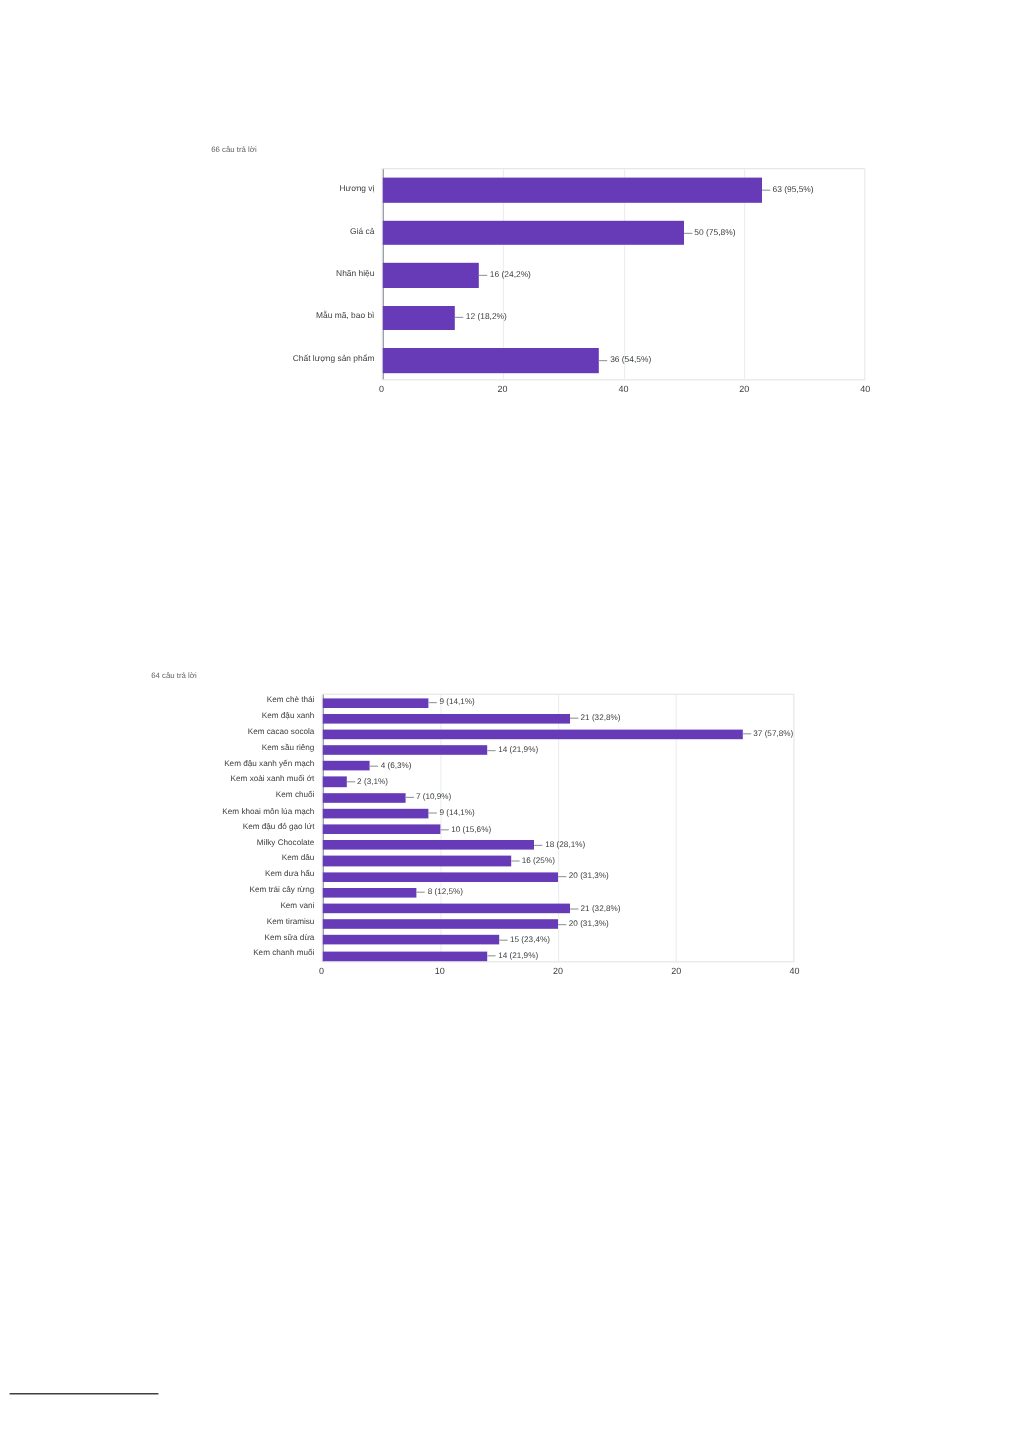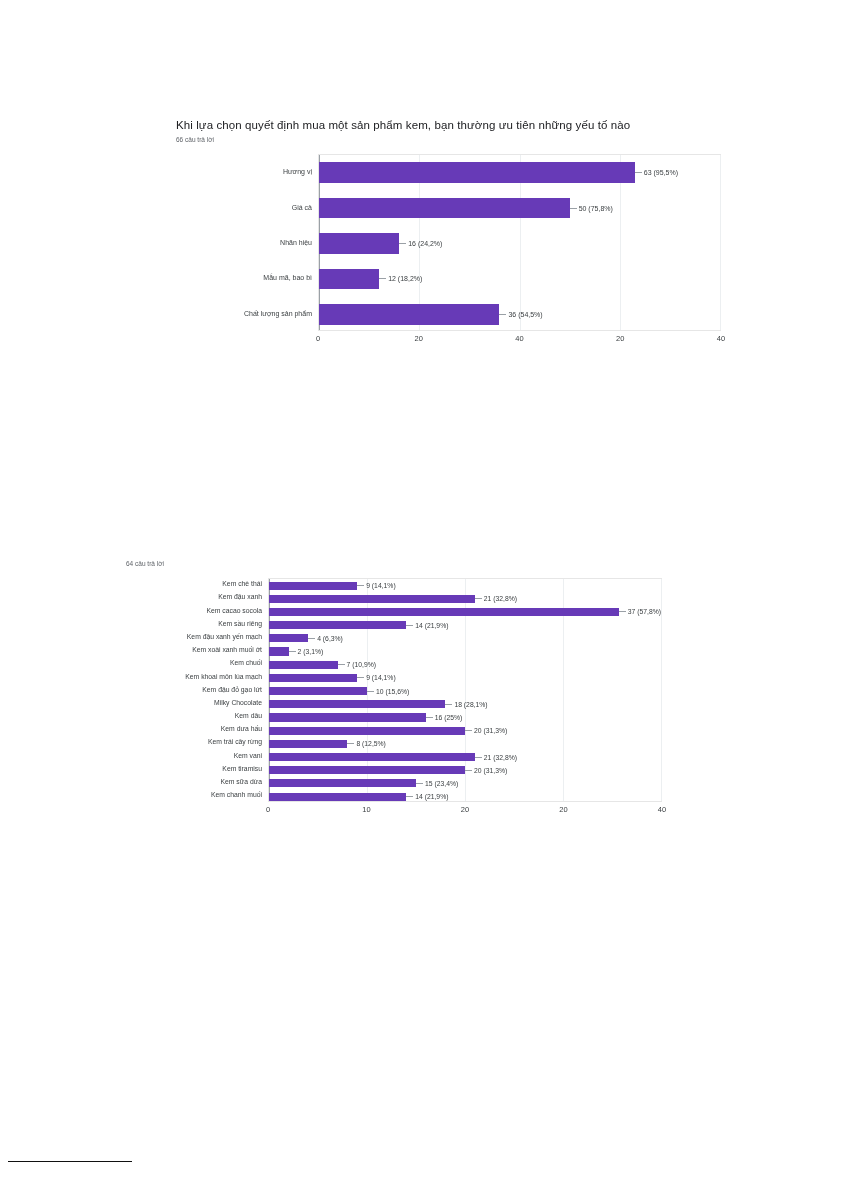--- a/index.html
+++ b/index.html
@@ -138,21 +138,20 @@
     bottom: 29px;
     width: 124px;
     height: 1px;
     background: #111111;
   }
 </style>
 </head>
 <body>
 
 <div class="chart-block" id="chart1">
-  <div class="chart-title">Khi lựa chọn quyết định mua một sản phẩm kem, bạn thường ưu tiên những yếu tố nào</div>
   <div class="chart-sub">66 câu trả lời</div>
 
   <div class="plot-row" style="margin-top:10px;">
     <div class="cat-labels">
         <div class="cat-label">Hương vị</div>
         <div class="cat-label">Giá cả</div>
         <div class="cat-label">Nhãn hiệu</div>
         <div class="cat-label">Mẫu mã, bao bì</div>
         <div class="cat-label">Chất lượng sản phẩm</div>
       </div>

